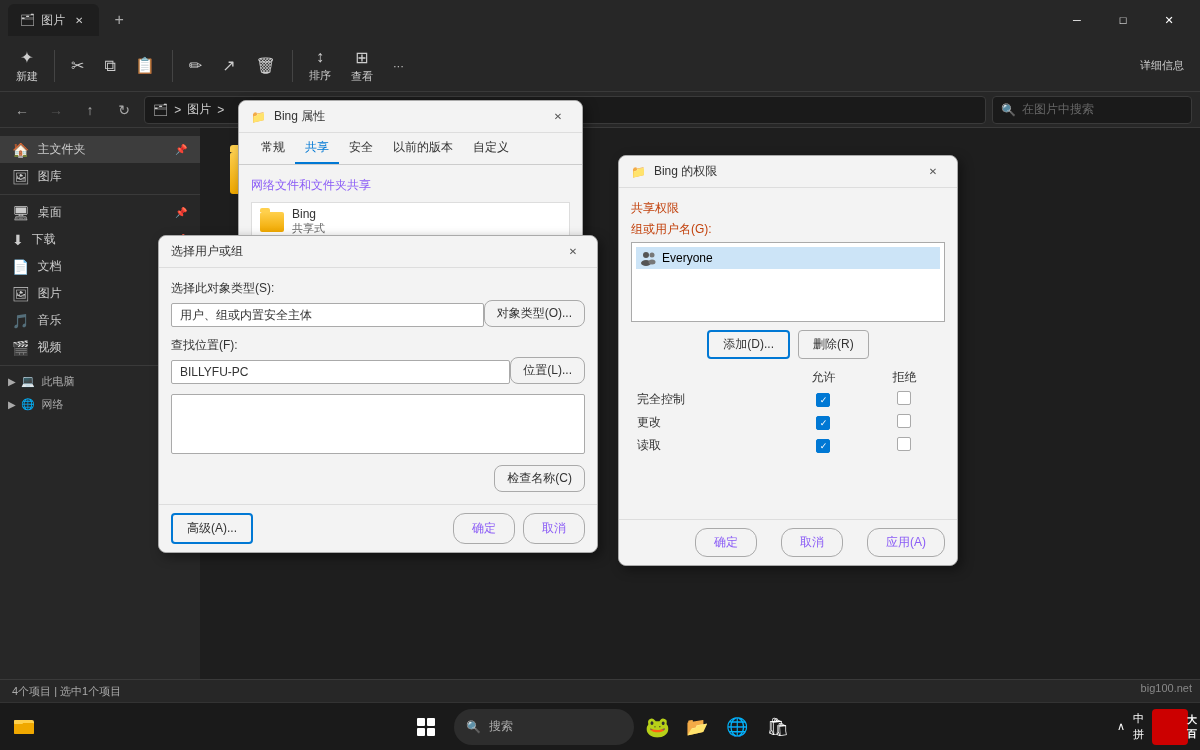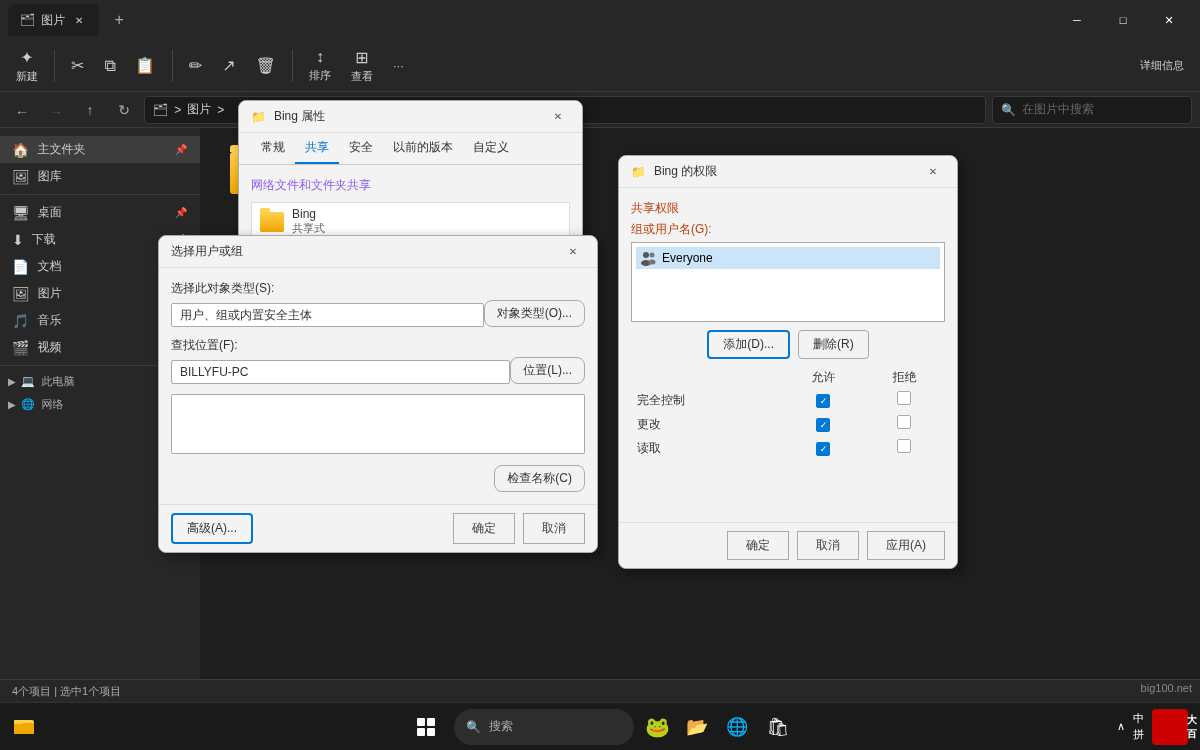--- a/index.html
+++ b/index.html
@@ -344,34 +344,34 @@
     }
     .dialog-tab.active { border-bottom-color: #0078d4; color: #0078d4; }
     .dialog-body {
       padding: 12px;
       font-size: 12px;
       color: #333;
     }
     .dialog-footer {
       display: flex;
       justify-content: flex-end;
-      gap: 8px;
+      gap: 24px;
       padding: 8px 12px;
       border-top: 1px solid #ddd;
       background: #f3f3f3;
       border-radius: 0 0 8px 8px;
     }
     .dlg-btn {
       padding: 5px 18px;
       font-size: 12px;
       border: 1px solid #aaa;
       background: #f3f3f3;
-      border-radius: 0;
-      cursor: pointer;
-      color: #404040;
+      border-radius: 12px;
+      cursor: pointer;
+      color: #8b5cf6;
     }
     .dlg-btn.primary { background: #f3f3f3; }
 
     
     .share-section-title {
       font-size: 12px;
       color: #8b5cf6;
       margin-bottom: 8px;
       font-weight: 500;
     }
@@ -497,21 +497,20 @@
     }
     .perm-section-label {
       font-size: 12px;
       color: #c2410c;
       margin-bottom: 4px;
     }
     .perm-table {
       width: 100%;
       border-collapse: collapse;
       font-size: 12px;
-      font-family: Liberation Serif, serif;
     }
     .perm-table th {
       text-align: center;
       font-weight: normal;
       color: #333;
       padding: 2px 4px;
       font-size: 12px;
     }
     .perm-table td {
       padding: 3px 6px;

